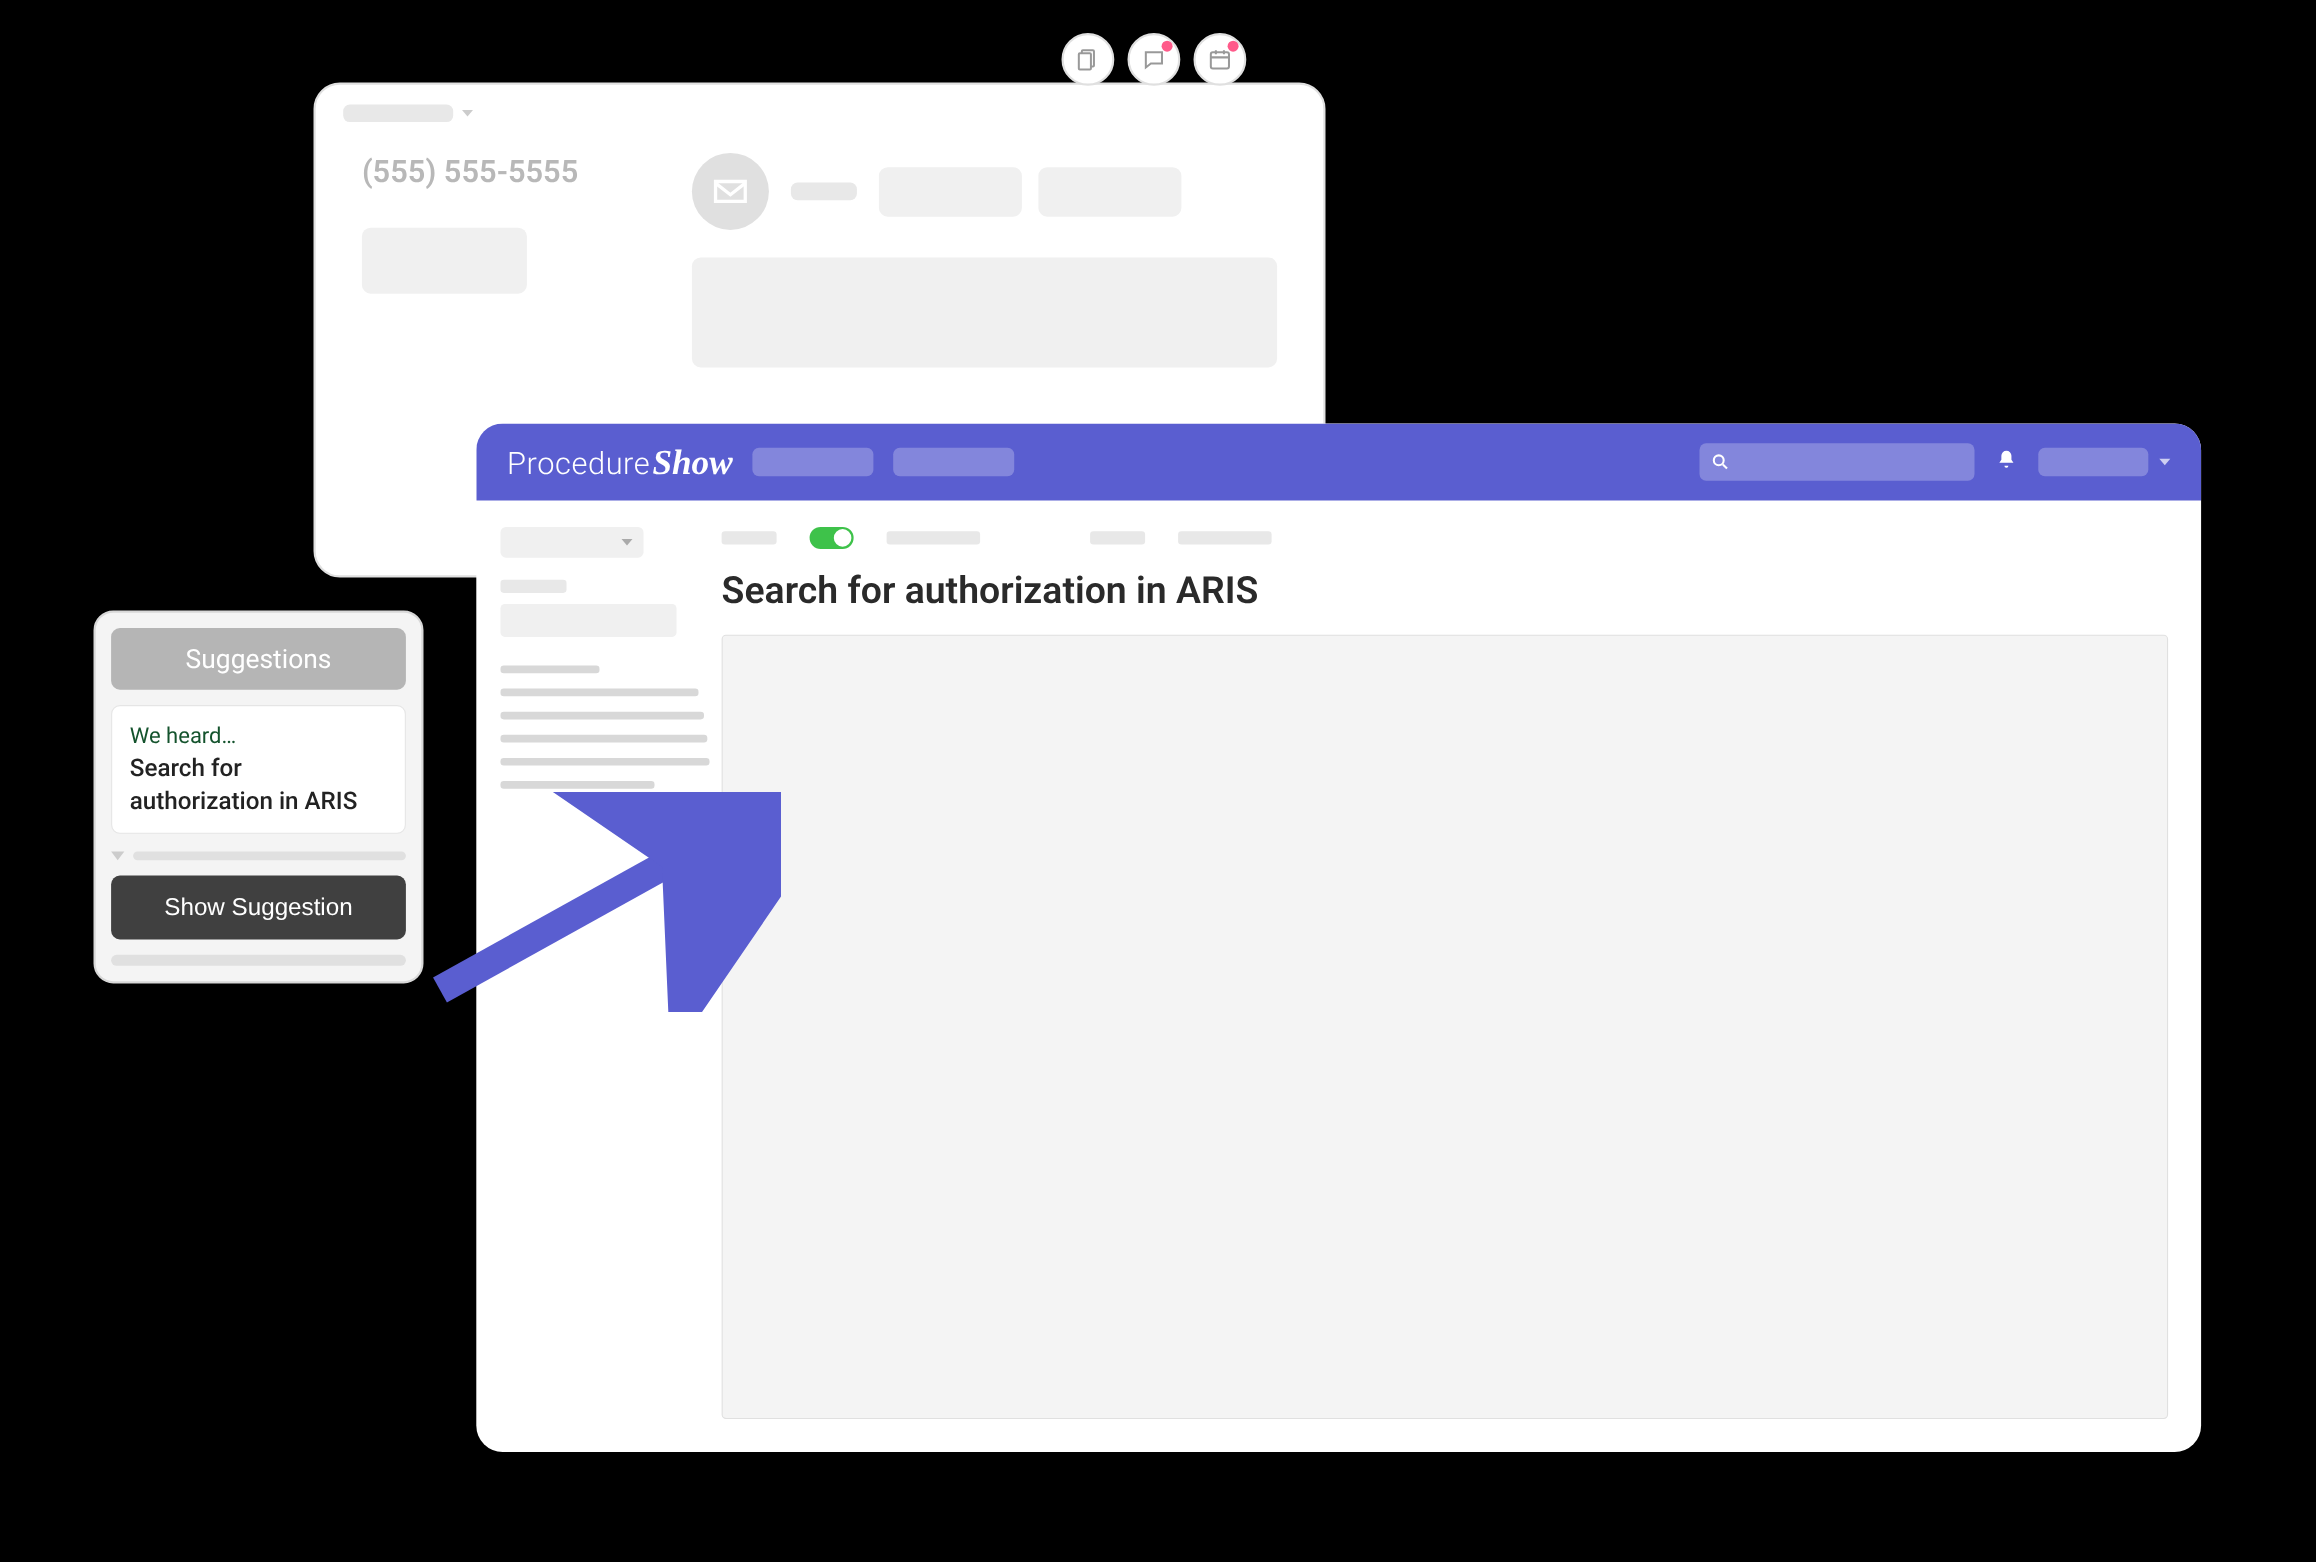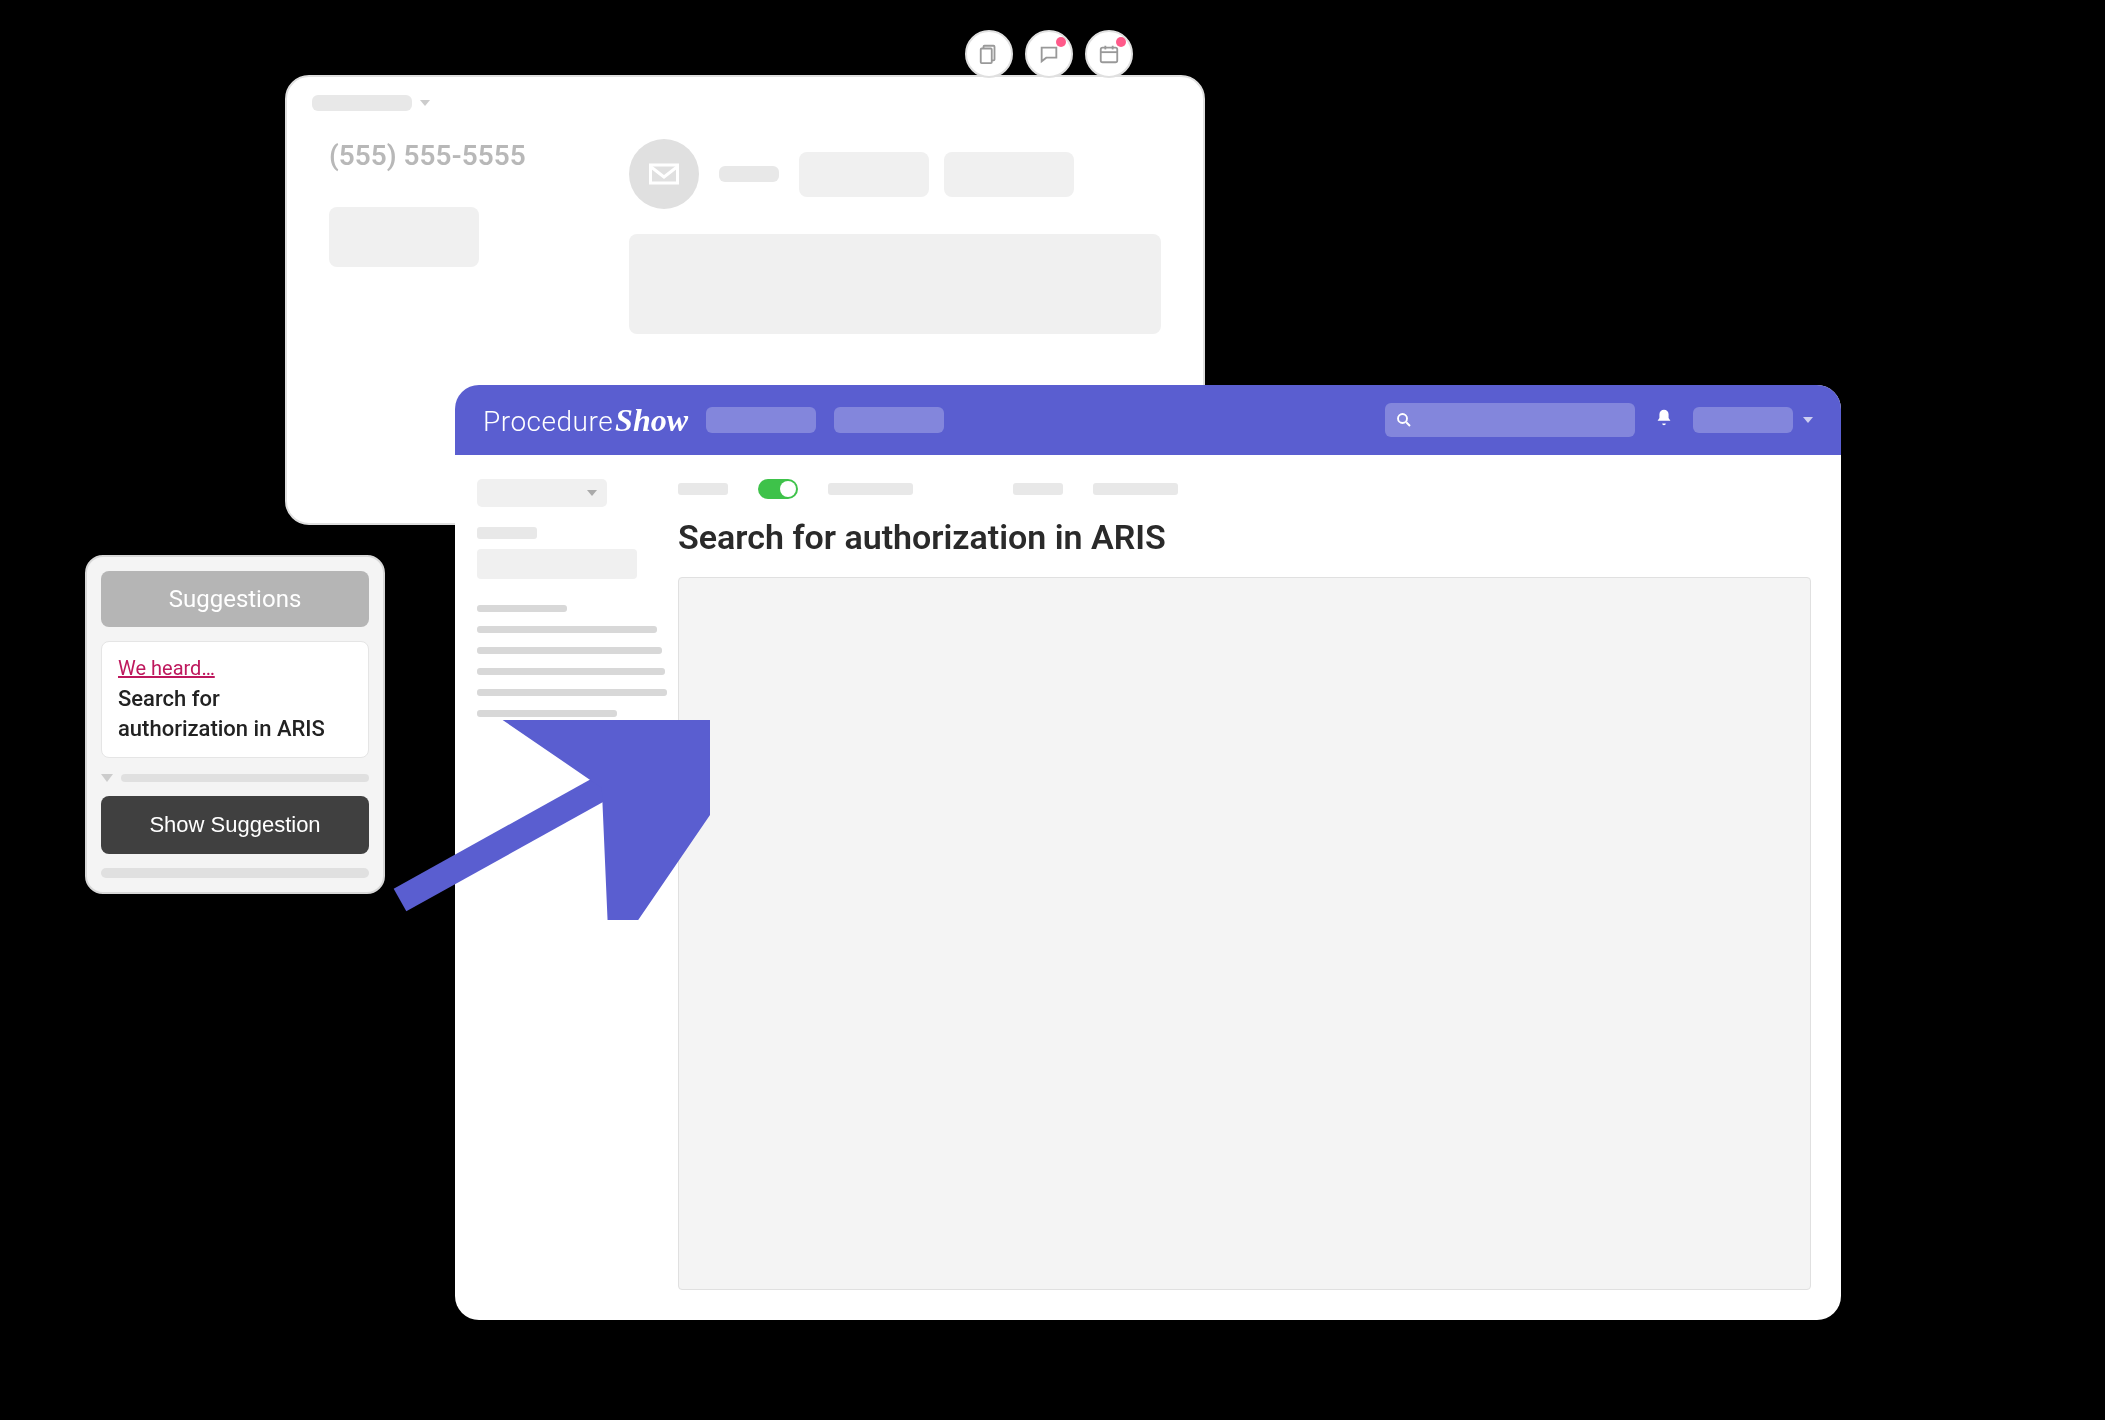--- a/index.html
+++ b/index.html
@@ -132,24 +132,23 @@
   border-radius: 8px;
 }
 .suggestion-card {
   background: #fff;
   border: 1px solid #e5e5e5;
   border-radius: 8px;
   padding: 14px 16px;
   margin-top: 14px;
 }
 .we-heard {
-  color: #be185d;
+  color: #14532d;
   font-size: 20px;
   margin-bottom: 4px;
-  text-decoration: underline;
 }
 .suggestion-text {
   color: #222;
   font-size: 22px;
   font-weight: 500;
   line-height: 1.35;
 }
 .mini-bars {
   margin-top: 16px;
   display: flex;
@@ -179,22 +178,22 @@
   height: 10px;
   background: #e0e0e0;
   border-radius: 5px;
   margin-top: 14px;
 }
 
 
 .pf-window {
   position: absolute;
   top: 385px;
-  left: 455px;
-  width: 1386px;
+  left: 433px;
+  width: 1568px;
   height: 935px;
   background: #fff;
   border-radius: 24px;
   overflow: hidden;
   z-index: 10;
 }
 .pf-topbar {
   background: #5a5ed0;
   height: 70px;
   display: flex;

